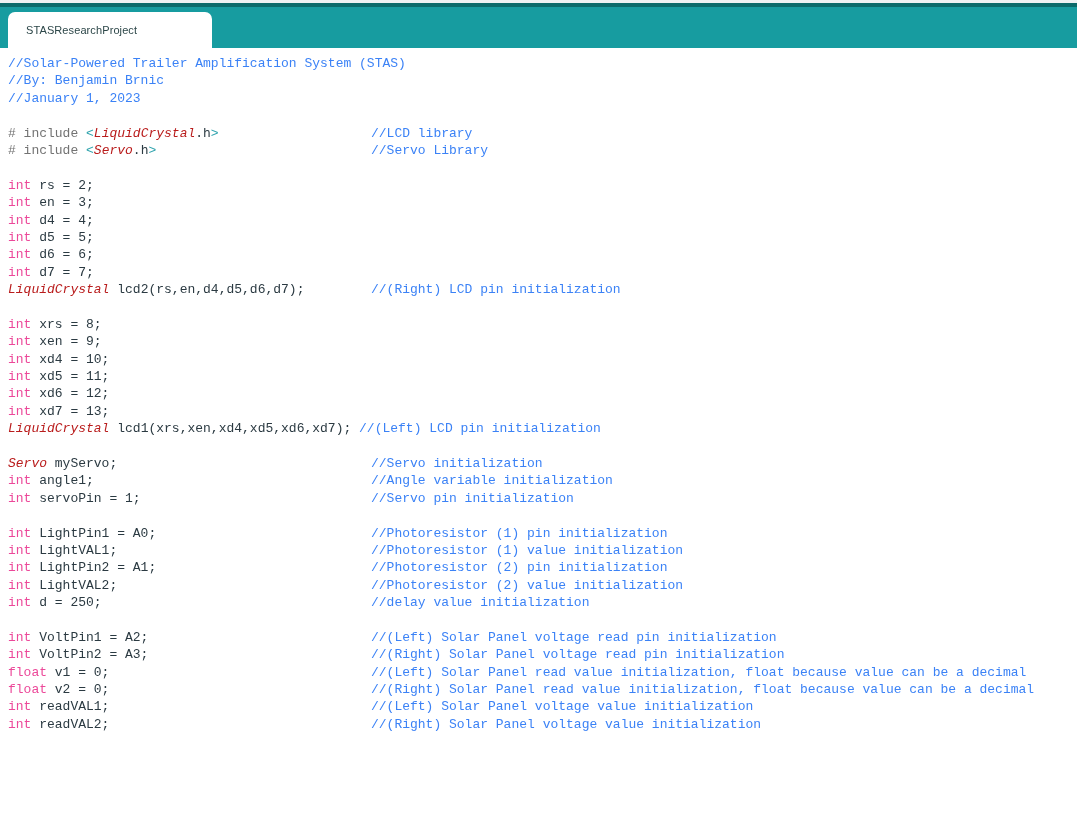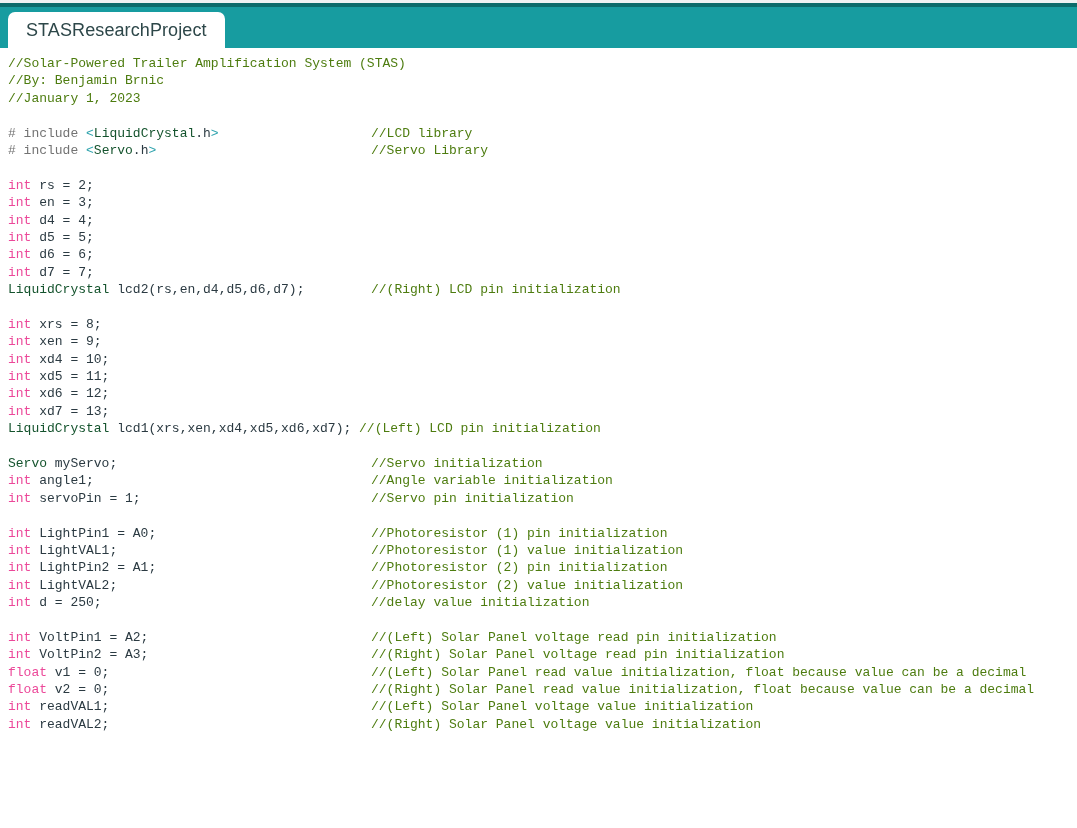--- a/index.html
+++ b/index.html
@@ -55,21 +55,21 @@
     box-sizing: border-box;
     background: #ffffff;
     border-radius: 7px 7px 0 0;
     padding: 0 18px;
     display: flex;
     align-items: center;
     justify-content: flex-start;
   }
   .tab-label {
     font-family: "Liberation Sans", sans-serif;
-    font-size: 18px;
+    font-size: 11px;
     color: #2d4749;
     letter-spacing: 0.1px;
     white-space: nowrap;
   }
 
   
   .editor {
     position: absolute;
     top: 48px;
     left: 0;
@@ -89,23 +89,23 @@
     letter-spacing: 0px;
   }
 
   .line {
     height: 17.4px;
     white-space: pre;
     position: relative;
   }
 
   
-  .t-comment   { color: #4d7c0f; }
+  .t-comment   { color: #3b82f6; }
   .t-keyword   { color: #ec4899; }     
-  .t-type      { color: #14532d; }     
+  .t-type      { color: #b91c1c; font-style: italic; }     
   .t-pre       { color: #737373; }     
   .t-bracket   { color: #2ea3ad; }     
   .t-plain     { color: #2b3a42; }
 </style>
 </head>
 <body>
 
 <div id="app">
 
   <div class="top-strip"></div>

